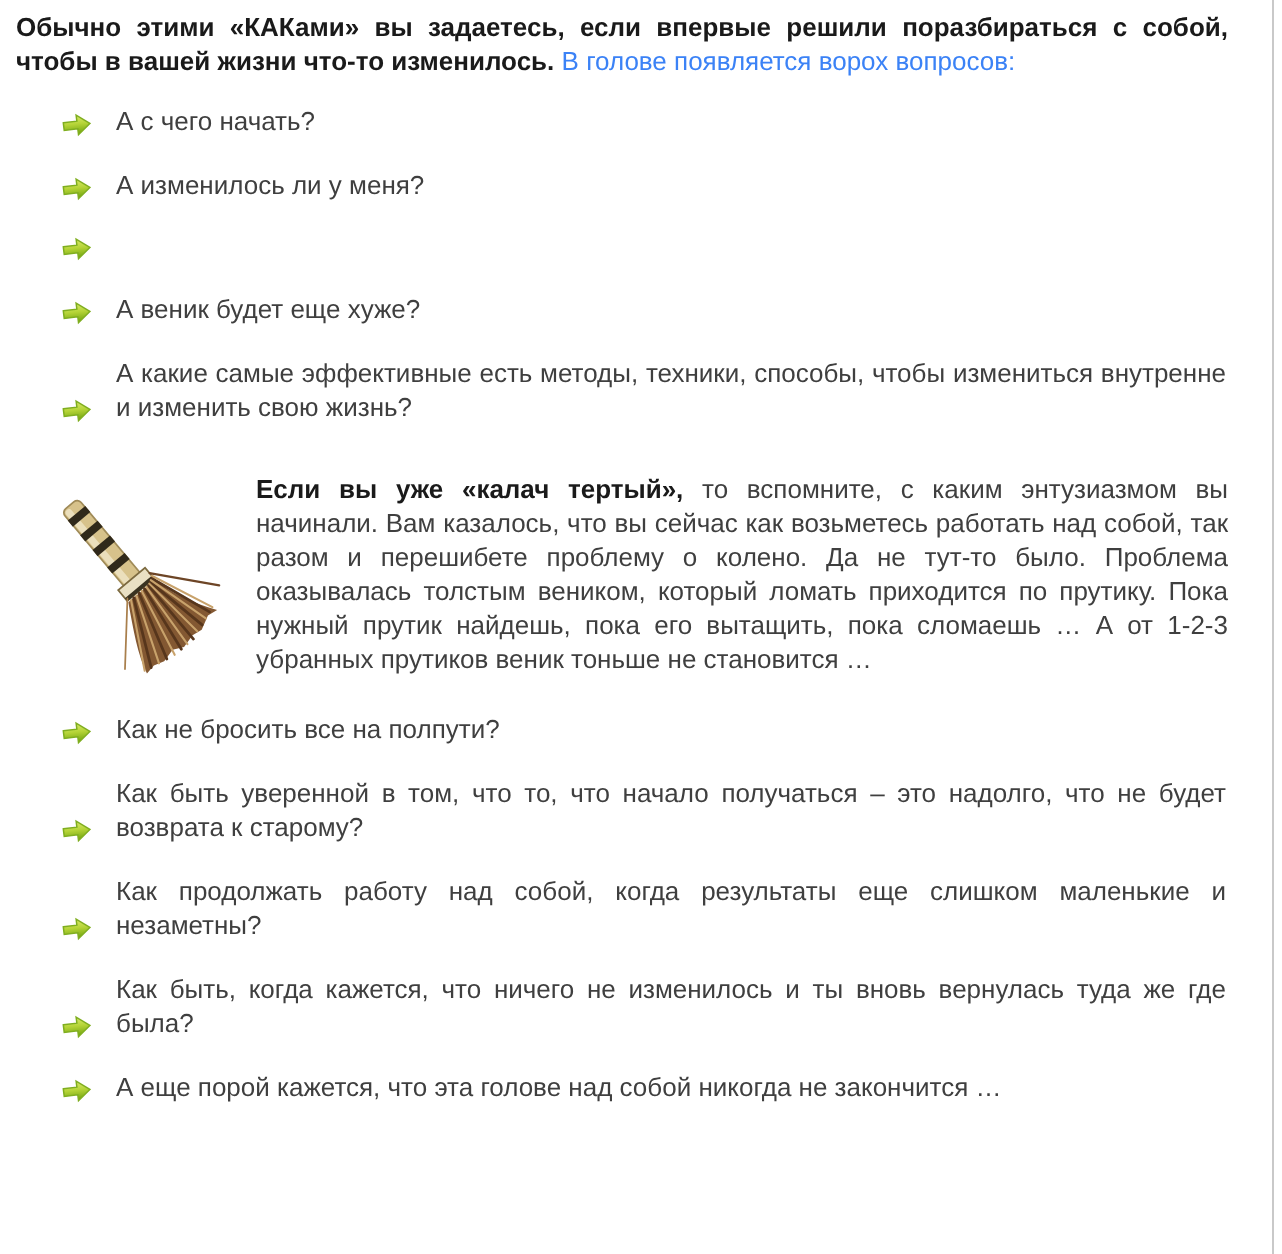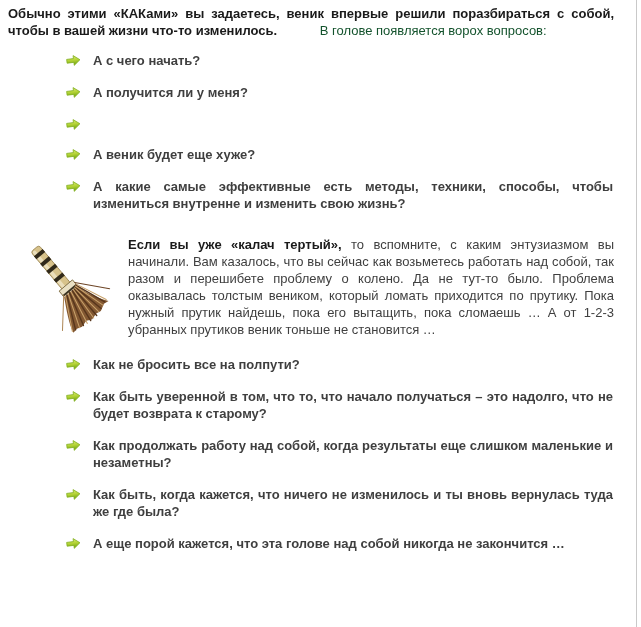--- a/index.html
+++ b/index.html
@@ -22,51 +22,50 @@
     min-height: 627px;
     border-right: 1px solid #c9c9c9;
     padding-top: 5px;
   }
   .intro {
     margin: 0 22px 0 8px;
     text-align: justify;
     line-height: 17px;
   }
   .intro b { color: #1a1a1a; }
-  .intro .intro-rest { color: #14532d; margin-left: 39px; }
+  .intro .intro-rest { color: #3b82f6; }
 
   ul.qlist {
     list-style: none;
     margin: 13px 0 0 0;
     padding: 0;
   }
   ul.qlist.bottom { margin-top: 3px; }
   ul.qlist li {
     display: flex;
-    align-items: flex-start;
+    align-items: flex-end;
     margin-bottom: 15px;
-    padding: 0 23px 0 66px;
-    font-weight: bold;
+    padding: 0 23px 0 31px;
   }
   .bullet {
     flex: 0 0 15px;
     height: 13px;
     margin-top: 2px;
   }
   .bullet svg { display: block; }
   .qtext {
     flex: 1;
     margin-left: 12px;
     text-align: justify;
     line-height: 17px;
   }
 
   .broom-row {
     display: flex;
-    align-items: flex-start;
+    align-items: flex-end;
     margin: 22px 0 18px 0;
   }
   .broom-fig {
     flex: 0 0 98px;
     margin-left: 22px;
   }
   .broom-fig svg { display: block; }
   .broom-para {
     flex: 1;
     margin: 2px 22px 0 8px;
@@ -86,40 +85,40 @@
       <stop offset="0" stop-color="#d9e96b"></stop>
       <stop offset="0.45" stop-color="#b5d437"></stop>
       <stop offset="1" stop-color="#6ca00c"></stop>
     </linearGradient>
   </defs>
 </svg>
 
 <div class="page">
 
   <p class="intro">
-    <b>Обычно этими «КАКами» вы задаетесь, веник впервые решили поразбираться с собой, чтобы в вашей жизни что-то изменилось.</b>
+    <b>Обычно этими «КАКами» вы задаетесь, если впервые решили поразбираться с собой, чтобы в вашей жизни что-то изменилось.</b>
     <span class="intro-rest">В голове появляется ворох вопросов:</span>
   </p>
 
   <ul class="qlist">
     <li>
       <span class="bullet">
           <svg width="15" height="13" viewBox="0 0 18 15">
             <path d="M1 5.2 L9.2 5.2 L9.2 1.6 L16.8 7.5 L9.2 13.4 L9.2 9.8 L1 9.8 Z" fill="url(#agrad)" stroke="#7fae1f" stroke-width="0.9" transform="rotate(-7 9 7.5)"></path>
           </svg>
         </span>
       <span class="qtext">А с чего начать?</span>
     </li>
     <li>
       <span class="bullet">
           <svg width="15" height="13" viewBox="0 0 18 15">
             <path d="M1 5.2 L9.2 5.2 L9.2 1.6 L16.8 7.5 L9.2 13.4 L9.2 9.8 L1 9.8 Z" fill="url(#agrad)" stroke="#7fae1f" stroke-width="0.9" transform="rotate(-7 9 7.5)"></path>
           </svg>
         </span>
-      <span class="qtext">А получится ли у меня?</span>
+      <span class="qtext">А изменилось ли у меня?</span>
     </li>
     <li>
       <span class="bullet">
           <svg width="15" height="13" viewBox="0 0 18 15">
             <path d="M1 5.2 L9.2 5.2 L9.2 1.6 L16.8 7.5 L9.2 13.4 L9.2 9.8 L1 9.8 Z" fill="url(#agrad)" stroke="#7fae1f" stroke-width="0.9" transform="rotate(-7 9 7.5)"></path>
           </svg>
         </span>
     </li>
     <li>
       <span class="bullet">

